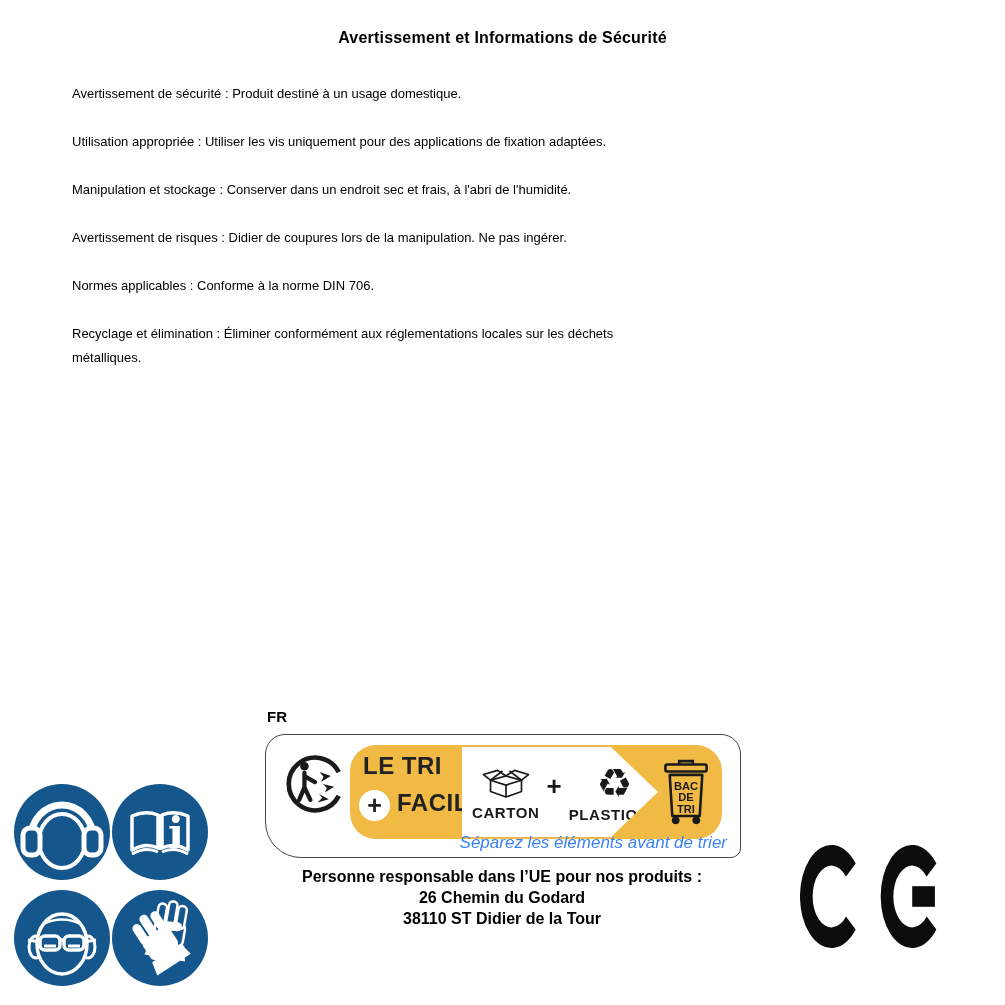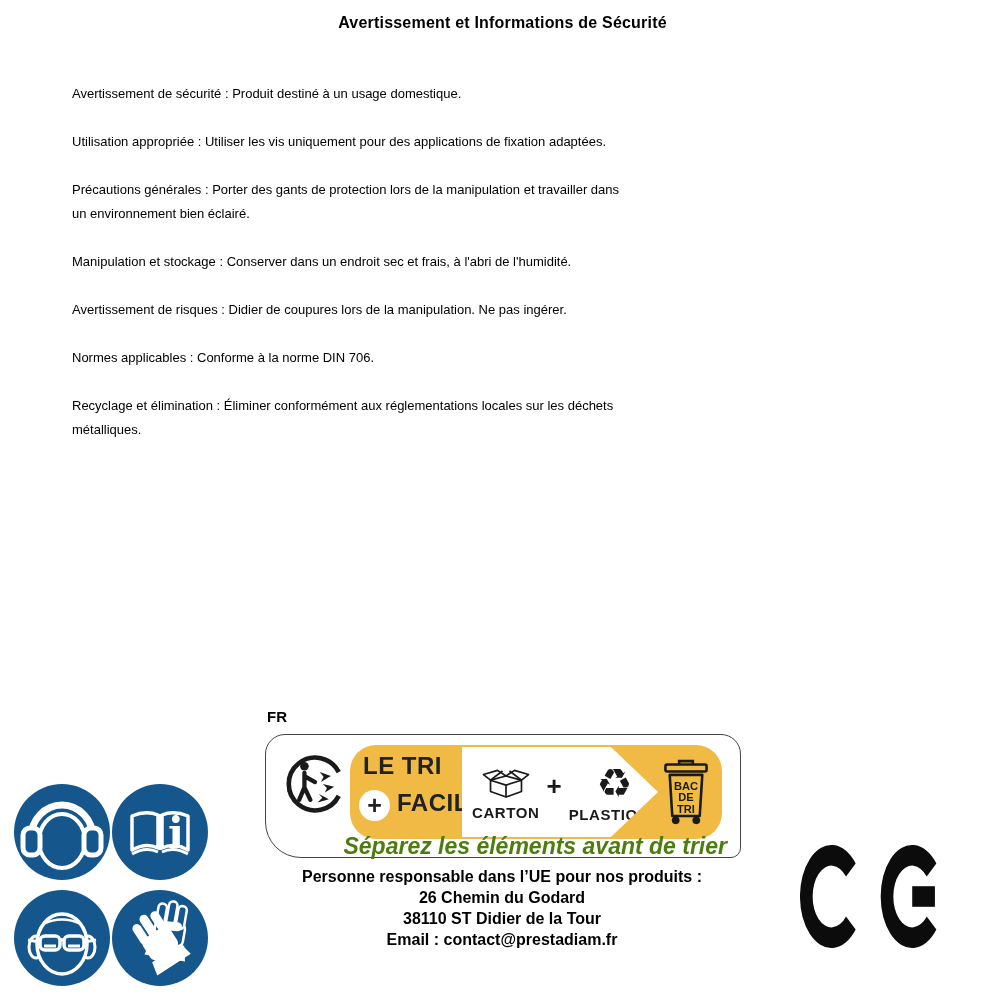--- a/index.html
+++ b/index.html
@@ -1,20 +1,20 @@
 <!DOCTYPE html>
 <html lang="fr"><head>
 <meta charset="utf-8">
 <style>
   html,body{margin:0;padding:0;background:#fff;}
   .page{position:relative;width:1005px;height:1005px;background:#fff;overflow:hidden;
         font-family:"Liberation Sans",sans-serif;color:#000;}
 
   
-  .doc-title{position:absolute;top:14px;left:0;width:100%;text-align:center;
+  .doc-title{position:absolute;top:29px;left:0;width:100%;text-align:center;
              font-size:16px;font-weight:bold;letter-spacing:.2px;}
   .doc-body{position:absolute;top:82px;left:72px;width:852px;}
   .doc-body p{margin:0 0 24px 0;font-size:13px;line-height:24px;white-space:pre-line;}
 
   
   .fr-tag{position:absolute;left:267px;top:708px;font-size:15px;font-weight:bold;}
   .tri-box{position:absolute;left:265px;top:734px;width:474px;height:122px;background:#fff;
            border:1.5px solid #454545;border-radius:20px 20px 10px 36px;}
   .triman{position:absolute;left:16px;top:12px;}
   .tri-banner{position:absolute;left:84px;top:10px;width:372px;height:94px;
@@ -27,22 +27,22 @@
   .tri-line2{position:absolute;left:47px;top:44px;font-size:24px;font-weight:800;
              color:#222;letter-spacing:.5px;}
   .tri-panel{position:absolute;left:112px;top:2px;width:196px;height:90px;background:#fff;
              clip-path:polygon(0 0,76% 0,100% 50%,76% 100%,0 100%);
              display:flex;align-items:center;gap:7px;padding-left:10px;box-sizing:border-box;}
   .mat{display:flex;flex-direction:column;align-items:center;gap:2px;}
   .mat-label{font-size:15px;font-weight:bold;letter-spacing:.6px;color:#1a1a1a;}
   .mat-plus{font-size:26px;font-weight:800;color:#1a1a1a;margin-top:-12px;}
   .recycle-glyph{font-family:"DejaVu Sans",sans-serif;font-size:40px;line-height:42px;color:#1a1a1a;}
   .tri-bin{position:absolute;left:312px;top:8px;}
-  .tri-tagline{position:absolute;right:13px;top:98px;font-size:23px;font-style:italic;
-               font-weight:bold;color:#4d7c0f;}
+  .tri-tagline{position:absolute;right:13px;top:98px;font-size:17px;font-style:italic;
+               font-weight:normal;color:#3b82f6;}
 
   
   .msi{position:absolute;width:96px;height:96px;}
   .msi.i1{left:14px;top:784px;} .msi.i2{left:112px;top:784px;}
   .msi.i3{left:14px;top:890px;} .msi.i4{left:112px;top:890px;}
 
   
   .resp{position:absolute;left:252px;top:866px;width:500px;text-align:center;
         font-size:16px;font-weight:bold;line-height:21px;}
 
@@ -52,22 +52,20 @@
 </head>
 <body>
 
 <div class="page">
 
   <div class="doc-title">Avertissement et Informations de Sécurité</div>
 
   <div class="doc-body">
     <p>Avertissement de sécurité : Produit destiné à un usage domestique.</p>
     <p>Utilisation appropriée : Utiliser les vis uniquement pour des applications de fixation adaptées.</p>
-    <p>Précautions générales : Porter des gants de protection lors de la manipulation et travailler dans
-un environnement bien éclairé.</p>
     <p>Manipulation et stockage : Conserver dans un endroit sec et frais, à l'abri de l'humidité.</p>
     <p>Avertissement de risques : Didier de coupures lors de la manipulation. Ne pas ingérer.</p>
     <p>Normes applicables : Conforme à la norme DIN 706.</p>
     <p>Recyclage et élimination : Éliminer conformément aux réglementations locales sur les déchets
 métalliques.</p>
   </div>
 
   <div class="fr-tag">FR</div>
 
   <div class="tri-box">
@@ -179,21 +177,20 @@
         <rect x="33" y="16" width="20" height="9" rx="4.5" transform="rotate(38 36 20)"></rect>
         <path d="M5 44 L39 44 L42 58 L2 58 Z"></path>
       </g>
     </svg>
   </div>
 
   <div class="resp">
     <div>Personne responsable dans l’UE pour nos produits :</div>
     <div>26 Chemin du Godard</div>
     <div>38110 ST Didier de la Tour</div>
-    <div>Email : contact@prestadiam.fr</div>
   </div>
 
   <svg class="ce" width="145" height="103" viewBox="0 0 230 100" preserveAspectRatio="none" aria-label="CE">
     <path d="M88.3 17.9 A50 50 0 1 0 88.3 82.1 L73 69.3 A30 30 0 1 1 73 30.7 Z" fill="#0c0c0c"></path>
     <g transform="translate(128,0)">
       <path d="M88.3 17.9 A50 50 0 1 0 88.3 82.1 L73 69.3 A30 30 0 1 1 73 30.7 Z" fill="#0c0c0c"></path>
       <path d="M50 40 H86 V60 H50 Z" fill="#0c0c0c"></path>
     </g>
   </svg>
 

